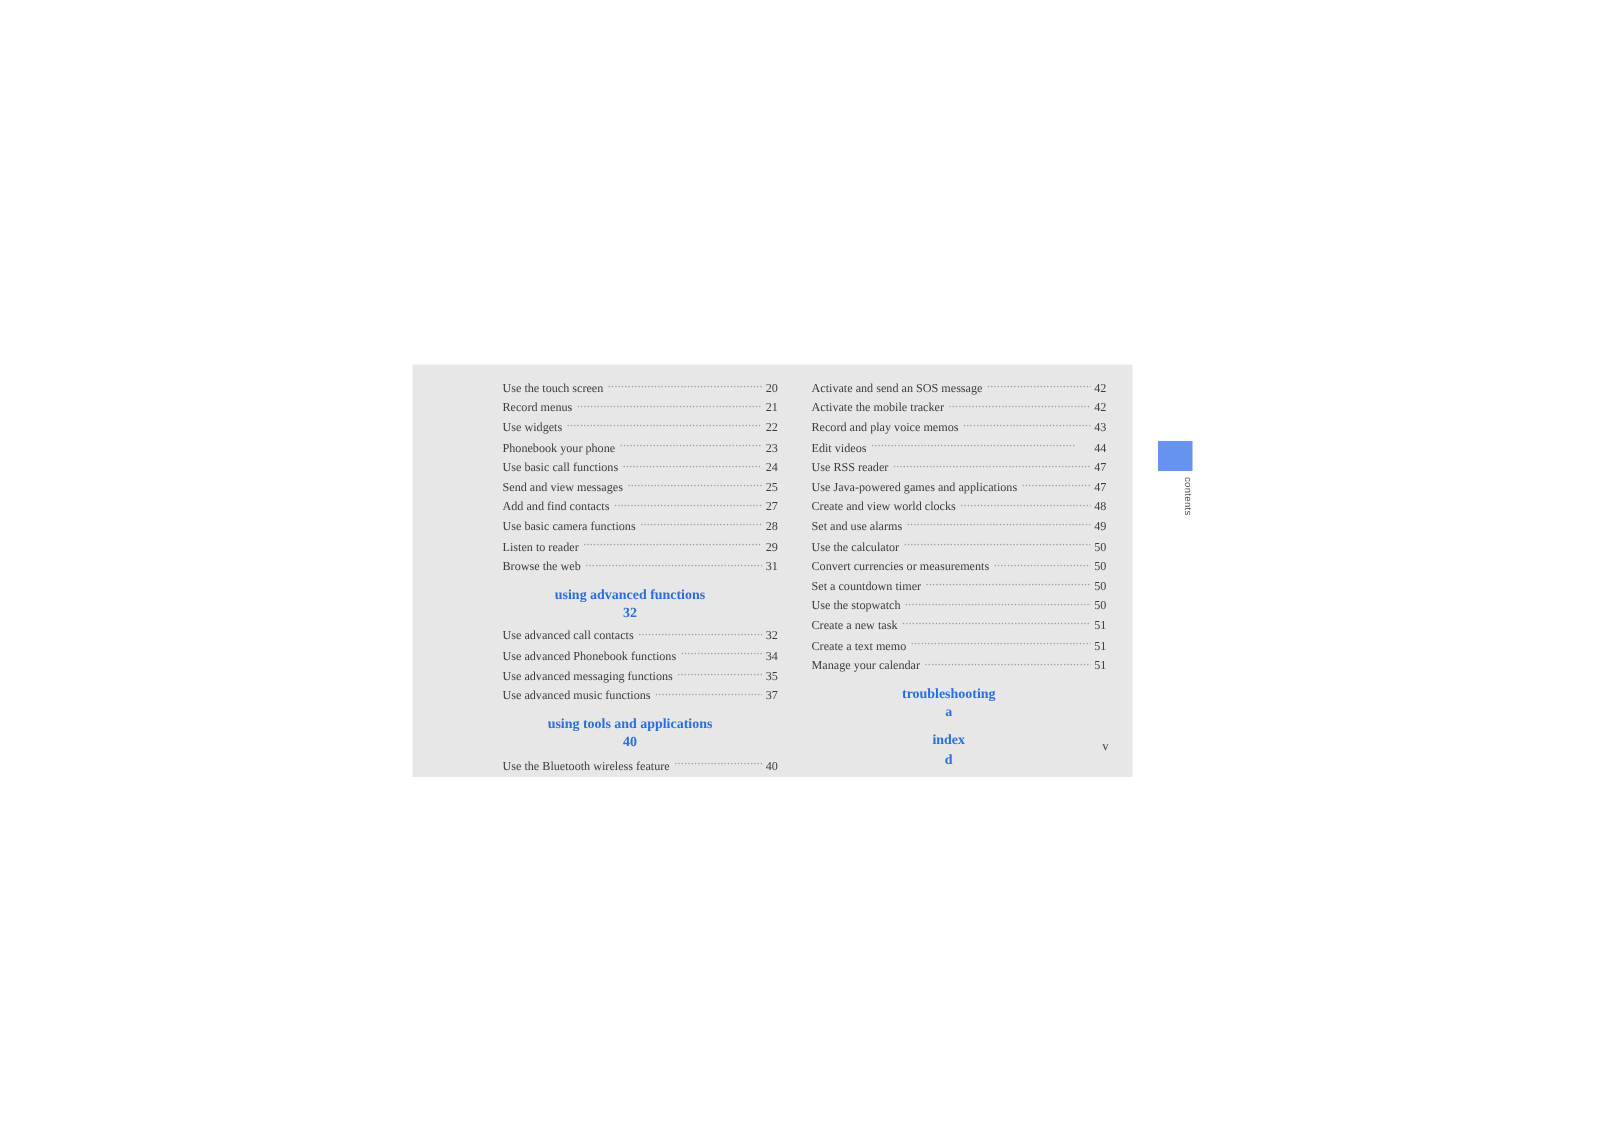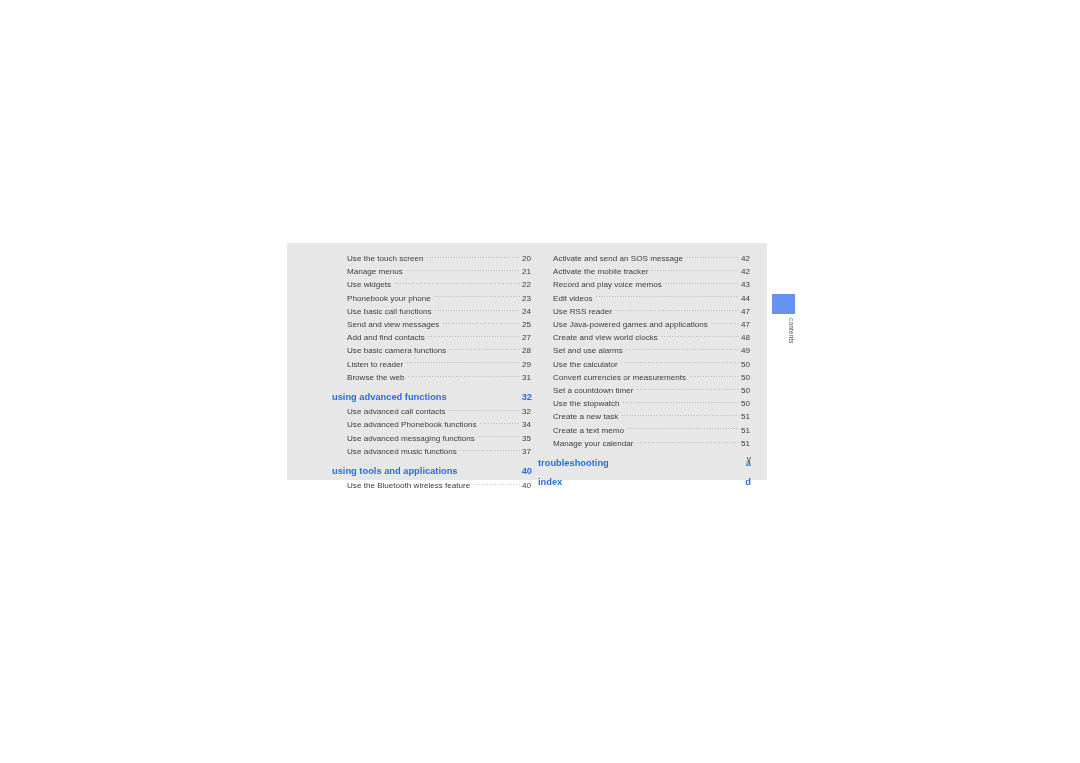--- a/index.html
+++ b/index.html
@@ -11,25 +11,26 @@
     width: 1080px;
     height: 763px;
     position: relative;
     font-family: "Liberation Sans", sans-serif;
     overflow: hidden;
   }
 
   
   #page-sheet {
     position: absolute;
-    left: 287px;
+    left: 275px;
     top: 243px;
     width: 480px;
-    height: 237px;
+    height: 275px;
     background: #e7e7e7;
+    font-family: Liberation Serif, serif;
   }
 
   
   #toc-columns {
     position: absolute;
     left: 0;
     top: 0;
     width: 480px;
     height: 275px;
   }
@@ -82,20 +83,21 @@
 
   
   .toc-heading {
     display: flex;
     align-items: center;
     font-size: 9.3px;
     line-height: 12.2px;
     font-weight: bold;
     color: #2a6de0;
     white-space: nowrap;
+    flex-direction: column;
   }
   .toc-heading .heading-label { flex: 1 1 auto; }
   .toc-heading .heading-page  { flex: 0 0 auto; text-align: right; }
 
   .heading-gap-before { margin-top: 7px; }
   .heading-gap-after  { margin-bottom: 2px; }
 
   
   #page-folio {
     position: absolute;
@@ -137,21 +139,21 @@
 <div id="page-sheet">
 
   <div id="toc-columns">
     <div class="toc-column" id="toc-column-left">
         <div class="toc-entry sub">
           <span class="entry-label">Use the touch screen</span>
           <span class="entry-leader"></span>
           <span class="entry-page">20</span>
         </div>
         <div class="toc-entry sub">
-          <span class="entry-label">Manage menus</span>
+          <span class="entry-label">Record menus</span>
           <span class="entry-leader"></span>
           <span class="entry-page">21</span>
         </div>
         <div class="toc-entry sub">
           <span class="entry-label">Use widgets</span>
           <span class="entry-leader"></span>
           <span class="entry-page">22</span>
         </div>
         <div class="toc-entry sub">
           <span class="entry-label">Phonebook your phone</span>

